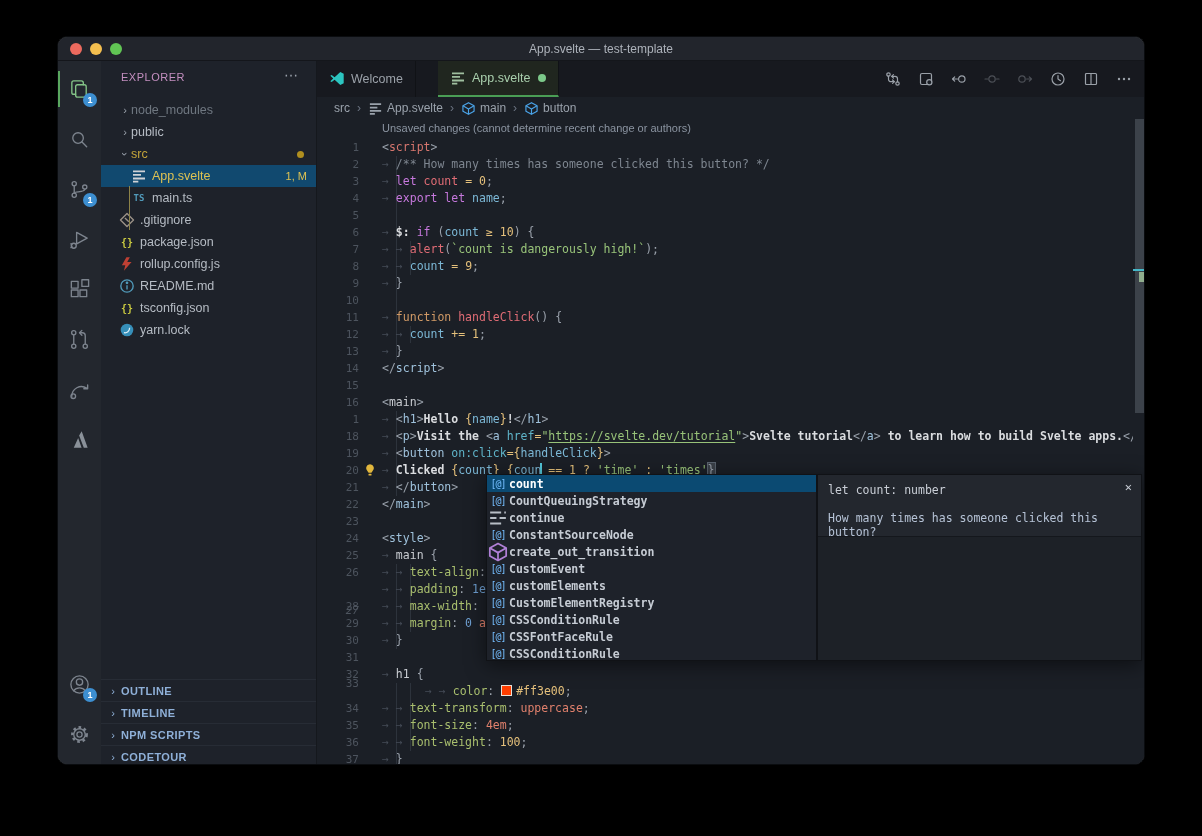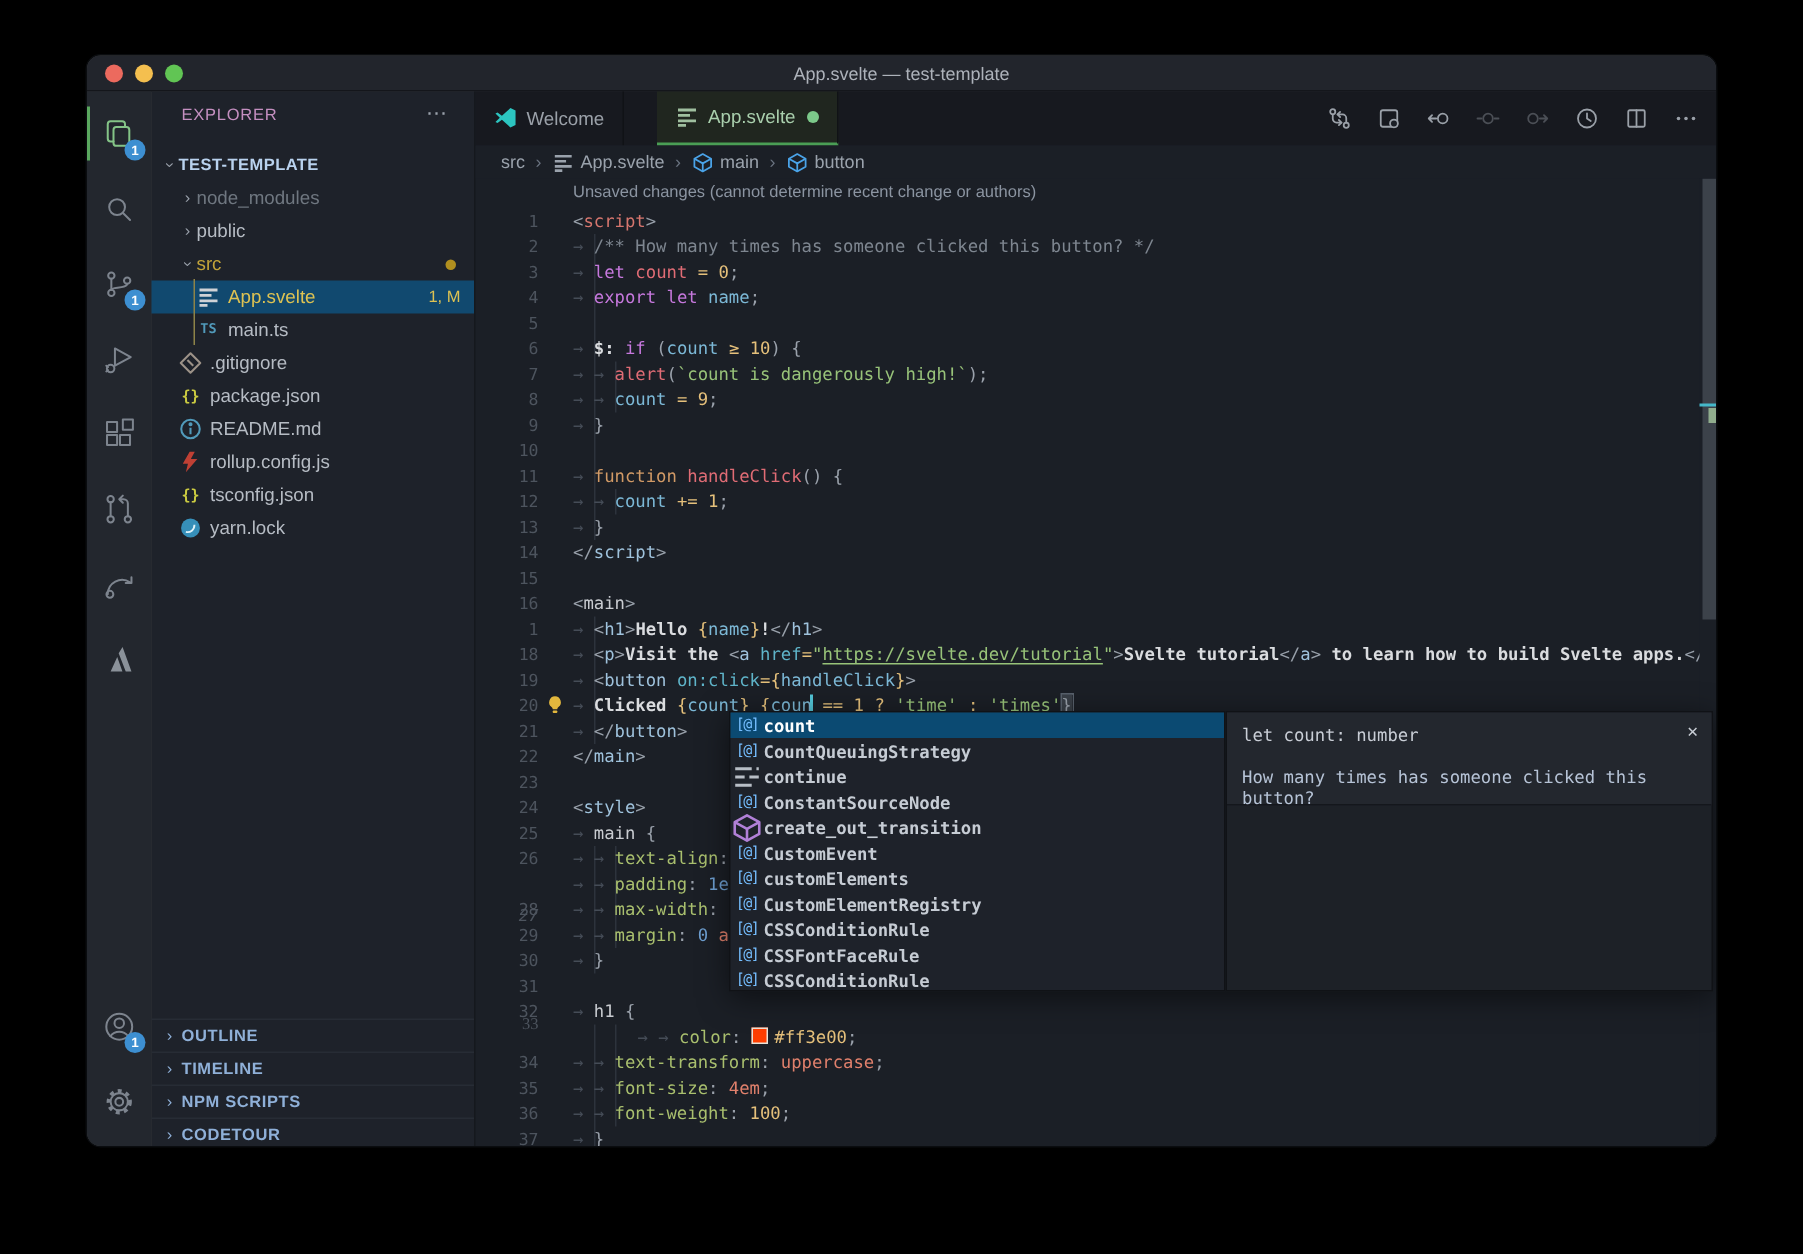--- a/index.html
+++ b/index.html
@@ -181,24 +181,20 @@
           </svg>
         </div>
       </div>
 
     <div class="sidebar">
       <div class="sb-head">
         <span class="sb-title">EXPLORER</span>
         <span class="sb-dots">⋯</span>
       </div>
       <div class="tree" id="tree">
-          <div class="trow" style="padding-left: 6px;">
-            <span class="chev open">›</span>
-            <span style="color: rgb(185, 210, 238); font-weight: 700; font-size: 11px; letter-spacing: 0.3px;">TEST-TEMPLATE</span>
-          </div>
           <div class="trow" style="padding-left: 18px;">
             <span class="chev">›</span>
             <span style="color: rgb(111, 119, 128);">node_modules</span>
           </div>
           <div class="trow" style="padding-left: 18px;">
             <span class="chev">›</span>
             <span>public</span>
           </div>
           <div class="trow" style="padding-left: 18px;">
             <span class="chev open">›</span>
@@ -230,35 +226,35 @@
             <span>.gitignore</span>
           </div>
           <div class="trow" style="padding-left: 18px;">
             <span class="ficon">
               <span class="ticon" style="color:#cbcb41;font-size:10px">{}</span>
             </span>
             <span>package.json</span>
           </div>
           <div class="trow" style="padding-left: 18px;">
             <span class="ficon">
+              <svg viewBox="0 0 14 14">
+                <path d="M6.5 1 2.5 8h3L4.3 13 11 5.2H7.2L9.5 1Z" fill="#bf4034"></path>
+              </svg>
+            </span>
+            <span>rollup.config.js</span>
+          </div>
+          <div class="trow" style="padding-left: 18px;">
+            <span class="ficon">
               <svg viewBox="0 0 14 14" fill="none" stroke="#519aba" stroke-width="1.2">
                 <circle cx="7" cy="7" r="5.4"></circle>
                 <path d="M7 6.3V10"></path>
                 <circle cx="7" cy="4.2" r=".6" fill="#519aba"></circle>
               </svg>
             </span>
             <span>README.md</span>
-          </div>
-          <div class="trow" style="padding-left: 18px;">
-            <span class="ficon">
-              <svg viewBox="0 0 14 14">
-                <path d="M6.5 1 2.5 8h3L4.3 13 11 5.2H7.2L9.5 1Z" fill="#bf4034"></path>
-              </svg>
-            </span>
-            <span>rollup.config.js</span>
           </div>
           <div class="trow" style="padding-left: 18px;">
             <span class="ficon">
               <span class="ticon" style="color:#cbcb41;font-size:10px">{}</span>
             </span>
             <span>tsconfig.json</span>
           </div>
           <div class="trow" style="padding-left: 18px;">
             <span class="ficon">
               <svg viewBox="0 0 14 14">
@@ -461,21 +457,21 @@
             <div class="lnum" style="top: 479px;">28</div>
             <div class="cline" style="top: 479px;"><span class="t-ws">→ → </span><span class="t-prop">max-width</span><span class="t-pun">: </span><span class="t-cssv">2</span></div>
             <div class="lnum" style="top: 496px;">29</div>
             <div class="cline" style="top: 496px;"><span class="t-ws">→ → </span><span class="t-prop">margin</span><span class="t-pun">: </span><span class="t-cssv">0</span><span class="t-pun"> </span><span class="t-cssk">au</span></div>
             <div class="lnum" style="top: 513px;">30</div>
             <div class="cline" style="top: 513px;"><span class="t-ws">→ </span><span class="t-pun">}</span></div>
             <div class="lnum" style="top: 530px;">31</div>
             <div class="cline" style="top: 530px;"></div>
             <div class="lnum" style="top: 547px;">32</div>
             <div class="cline" style="top: 547px;"><span class="t-ws">→ </span><span class="t-sel">h1</span><span class="t-pun"> {</span></div>
-            <div class="lnum" style="top: 556px; font-family: Liberation Serif, serif;">33</div>
+            <div class="lnum" style="top: 556px;">33</div>
             <div class="cline" style="top: 564px; margin-left: 43px;"><span class="t-ws">→ → </span><span class="t-prop">color</span><span class="t-pun">: </span><span class="t-swatch"></span><span class="t-num">#ff3e00</span><span class="t-pun">;</span></div>
             <div class="lnum" style="top: 581px;">34</div>
             <div class="cline" style="top: 581px;"><span class="t-ws">→ → </span><span class="t-prop">text-transform</span><span class="t-pun">: </span><span class="t-cssk">uppercase</span><span class="t-pun">;</span></div>
             <div class="lnum" style="top: 598px;">35</div>
             <div class="cline" style="top: 598px;"><span class="t-ws">→ → </span><span class="t-prop">font-size</span><span class="t-pun">: </span><span class="t-cssk">4em</span><span class="t-pun">;</span></div>
             <div class="lnum" style="top: 615px;">36</div>
             <div class="cline" style="top: 615px;"><span class="t-ws">→ → </span><span class="t-prop">font-weight</span><span class="t-pun">: </span><span class="t-num">100</span><span class="t-pun">;</span></div>
             <div class="lnum" style="top: 632px;">37</div>
             <div class="cline" style="top: 632px;"><span class="t-ws">→ </span><span class="t-pun">}</span></div>
           </div>

